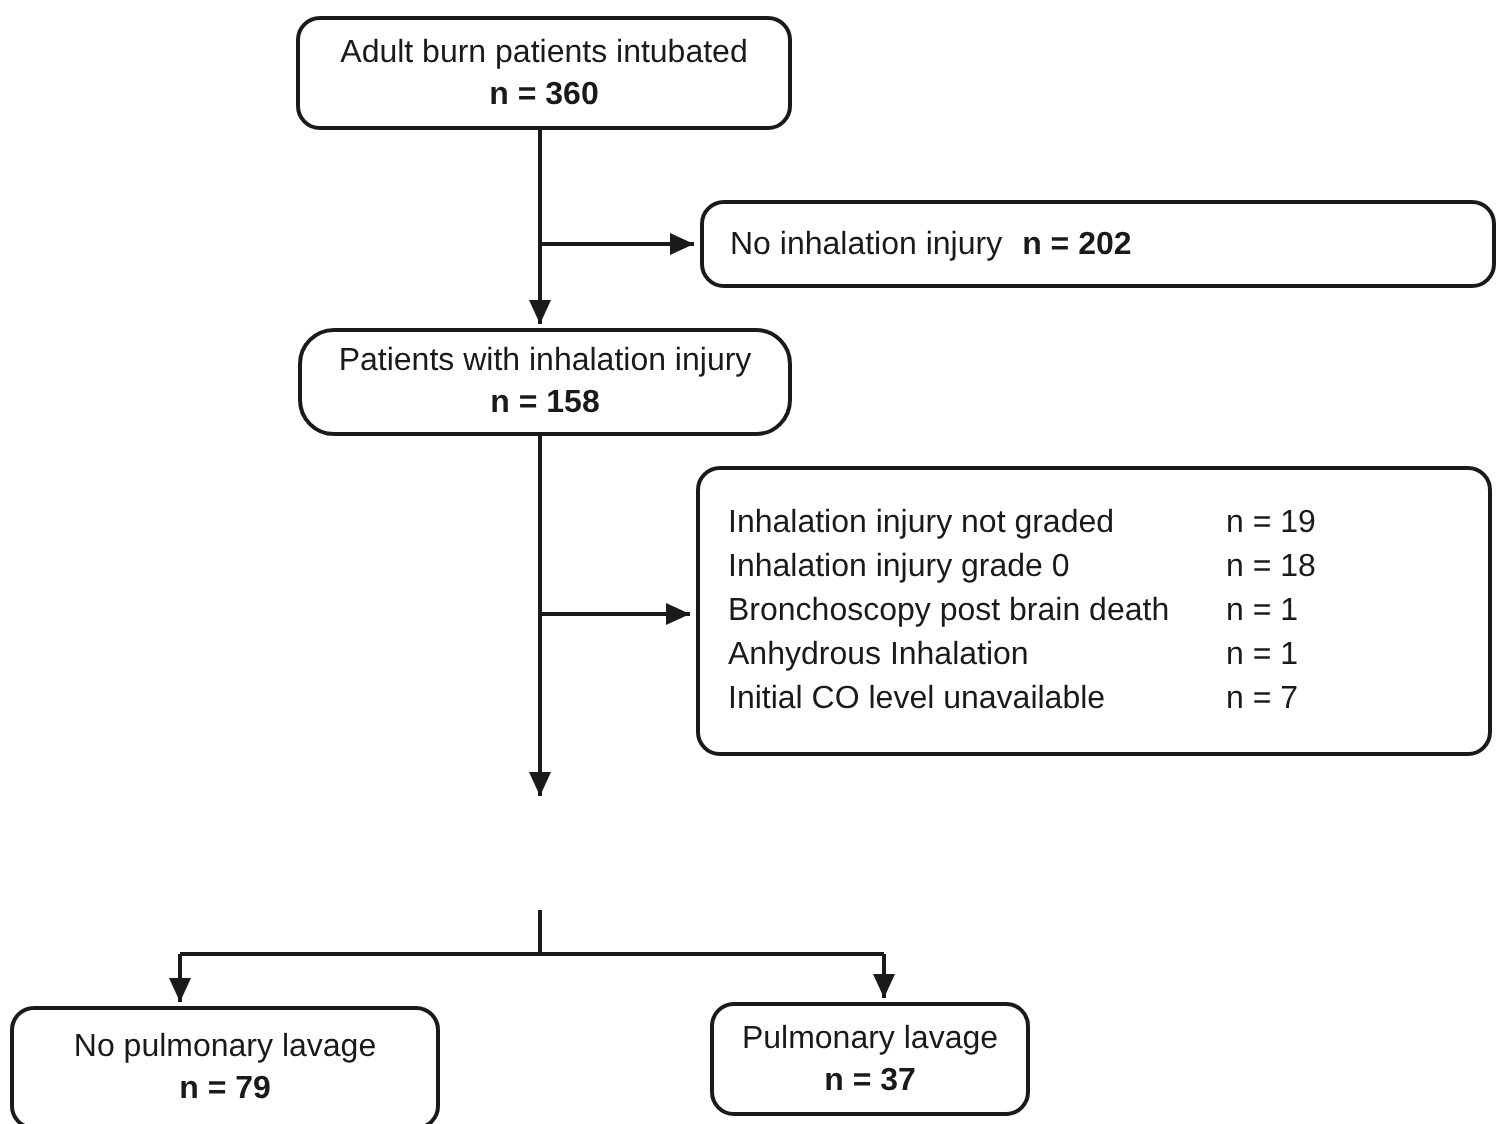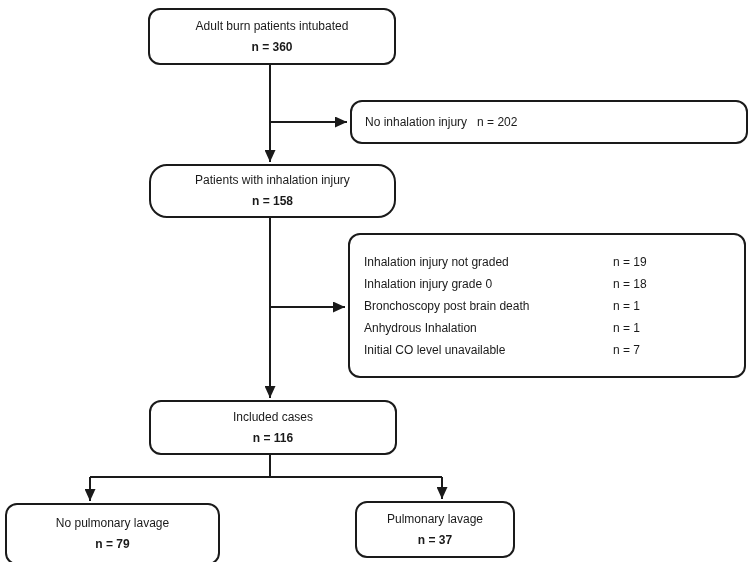--- a/index.html
+++ b/index.html
@@ -26,34 +26,34 @@
     position: absolute;
     box-sizing: border-box;
     border: 2px solid #1a1a1a;
     border-radius: 12px;
     background: #ffffff;
     display: flex;
     flex-direction: column;
     align-items: center;
     justify-content: center;
     text-align: center;
-    font-size: 12px;
+    font-size: 16px;
     line-height: 21px;
   }
   .node .count {
     font-weight: bold;
   }
   .node.single-line {
     flex-direction: row;
     justify-content: flex-start;
     padding-left: 13px;
     text-align: center;
   }
   .node.single-line .count {
-    font-weight: normal;
+    font-weight: bold;
     margin-left: 10px;
   }
   
   #box-top        { left: 148px; top: 8px;   width: 248px; height: 57px; }
   #box-noinj      { left: 350px; top: 100px; width: 398px; height: 44px; }
   #box-patients   { left: 149px; top: 164px; width: 247px; height: 54px; border-radius: 18px; }
   #box-excl       { left: 348px; top: 233px; width: 398px; height: 145px;
                     align-items: flex-start; justify-content: center;
                     text-align: left; padding: 0 14px; line-height: 22px; }
   #box-included   { left: 149px; top: 400px; width: 248px; height: 55px; }
@@ -123,24 +123,20 @@
     <div class="excl-row">
       <span class="excl-label">Anhydrous Inhalation</span>
       <span class="excl-value">n = 1</span>
     </div>
     <div class="excl-row">
       <span class="excl-label">Initial CO level unavailable</span>
       <span class="excl-value">n = 7</span>
     </div>
   </div>
 
-  <div class="node" id="box-included">
-    <div class="label">Included cases</div>
-    <div class="count">n = 116</div>
-  </div>
 
   <div class="node" id="box-nolavage">
     <div class="label">No pulmonary lavage</div>
     <div class="count">n = 79</div>
   </div>
 
   <div class="node" id="box-lavage">
     <div class="label">Pulmonary lavage</div>
     <div class="count">n = 37</div>
   </div>

